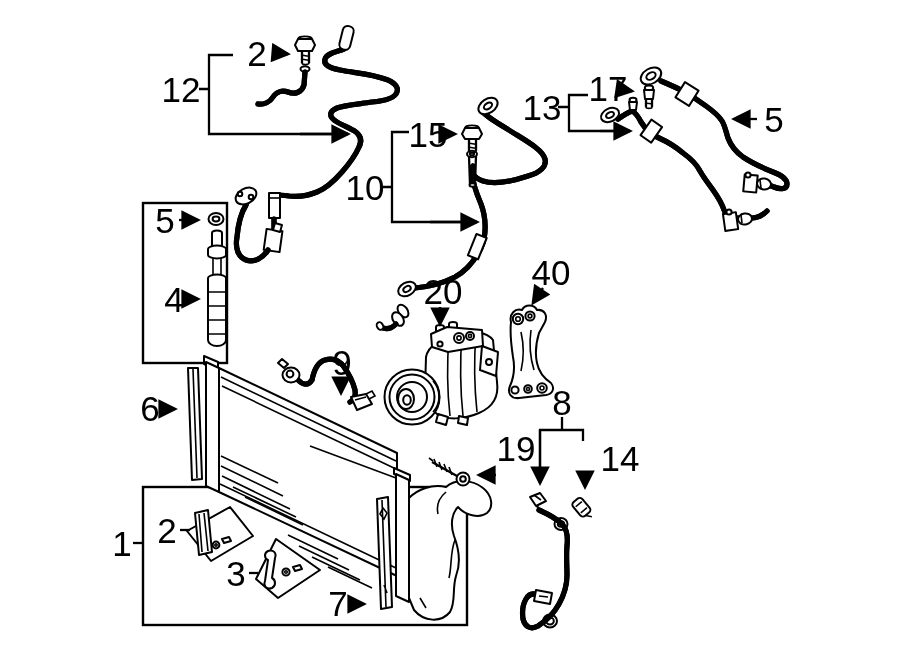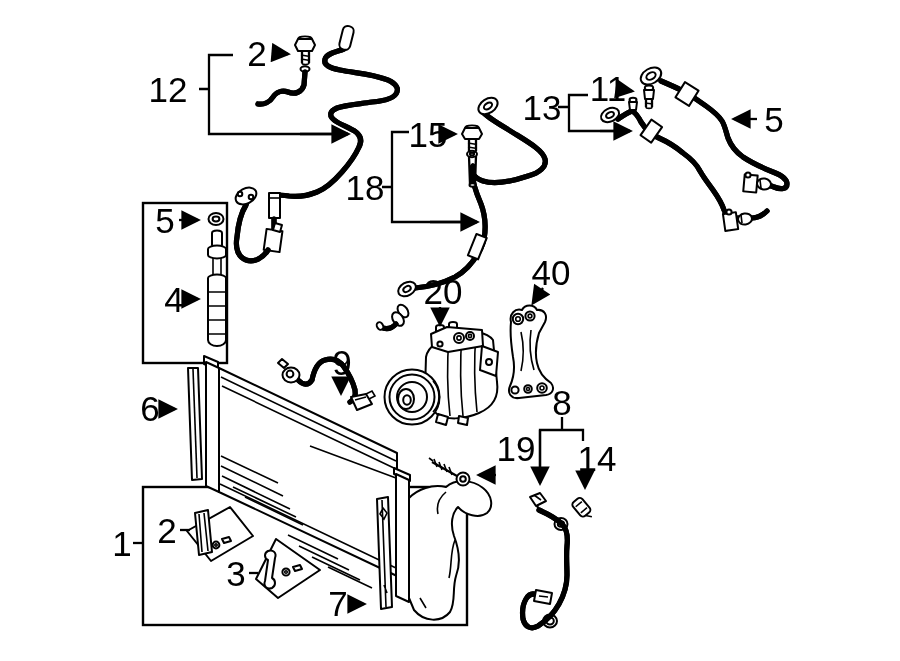--- a/index.html
+++ b/index.html
@@ -296,24 +296,24 @@
 
   <div class="callout" style="left:122px;top:543px">1</div>
   <div class="callout" style="left:167px;top:530px">2</div>
   <div class="callout" style="left:236px;top:573px">3</div>
   <div class="callout" style="left:174px;top:299px">4</div>
   <div class="callout" style="left:165px;top:220px">5</div>
   <div class="callout" style="left:150px;top:408px">6</div>
   <div class="callout" style="left:338px;top:603px">7</div>
   <div class="callout" style="left:562px;top:402px">8</div>
   <div class="callout" style="left:342px;top:362px">9</div>
-  <div class="callout" style="left:365px;top:187px">18</div>
+  <div class="callout" style="left:365px;top:187px">10</div>
   <div class="callout" style="left:774px;top:119px">5</div>
-  <div class="callout" style="left:168px;top:89px">12</div>
+  <div class="callout" style="left:181px;top:89px">12</div>
   <div class="callout" style="left:542px;top:107px">13</div>
-  <div class="callout" style="left:597px;top:458px">14</div>
+  <div class="callout" style="left:620px;top:458px">14</div>
   <div class="callout" style="left:428px;top:134px">15</div>
   <div class="callout" style="left:257px;top:53px">2</div>
-  <div class="callout" style="left:608px;top:88px">11</div>
+  <div class="callout" style="left:608px;top:88px">17</div>
   <div class="callout" style="left:443px;top:291px">20</div>
   <div class="callout" style="left:516px;top:448px">19</div>
   <div class="callout" style="left:551px;top:272px">40</div>
 </div>
 
 </body></html>

